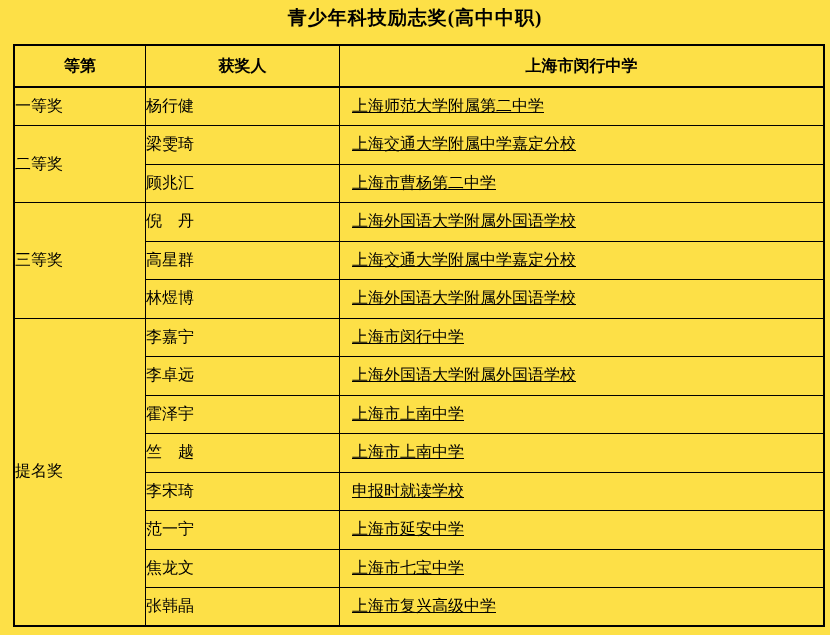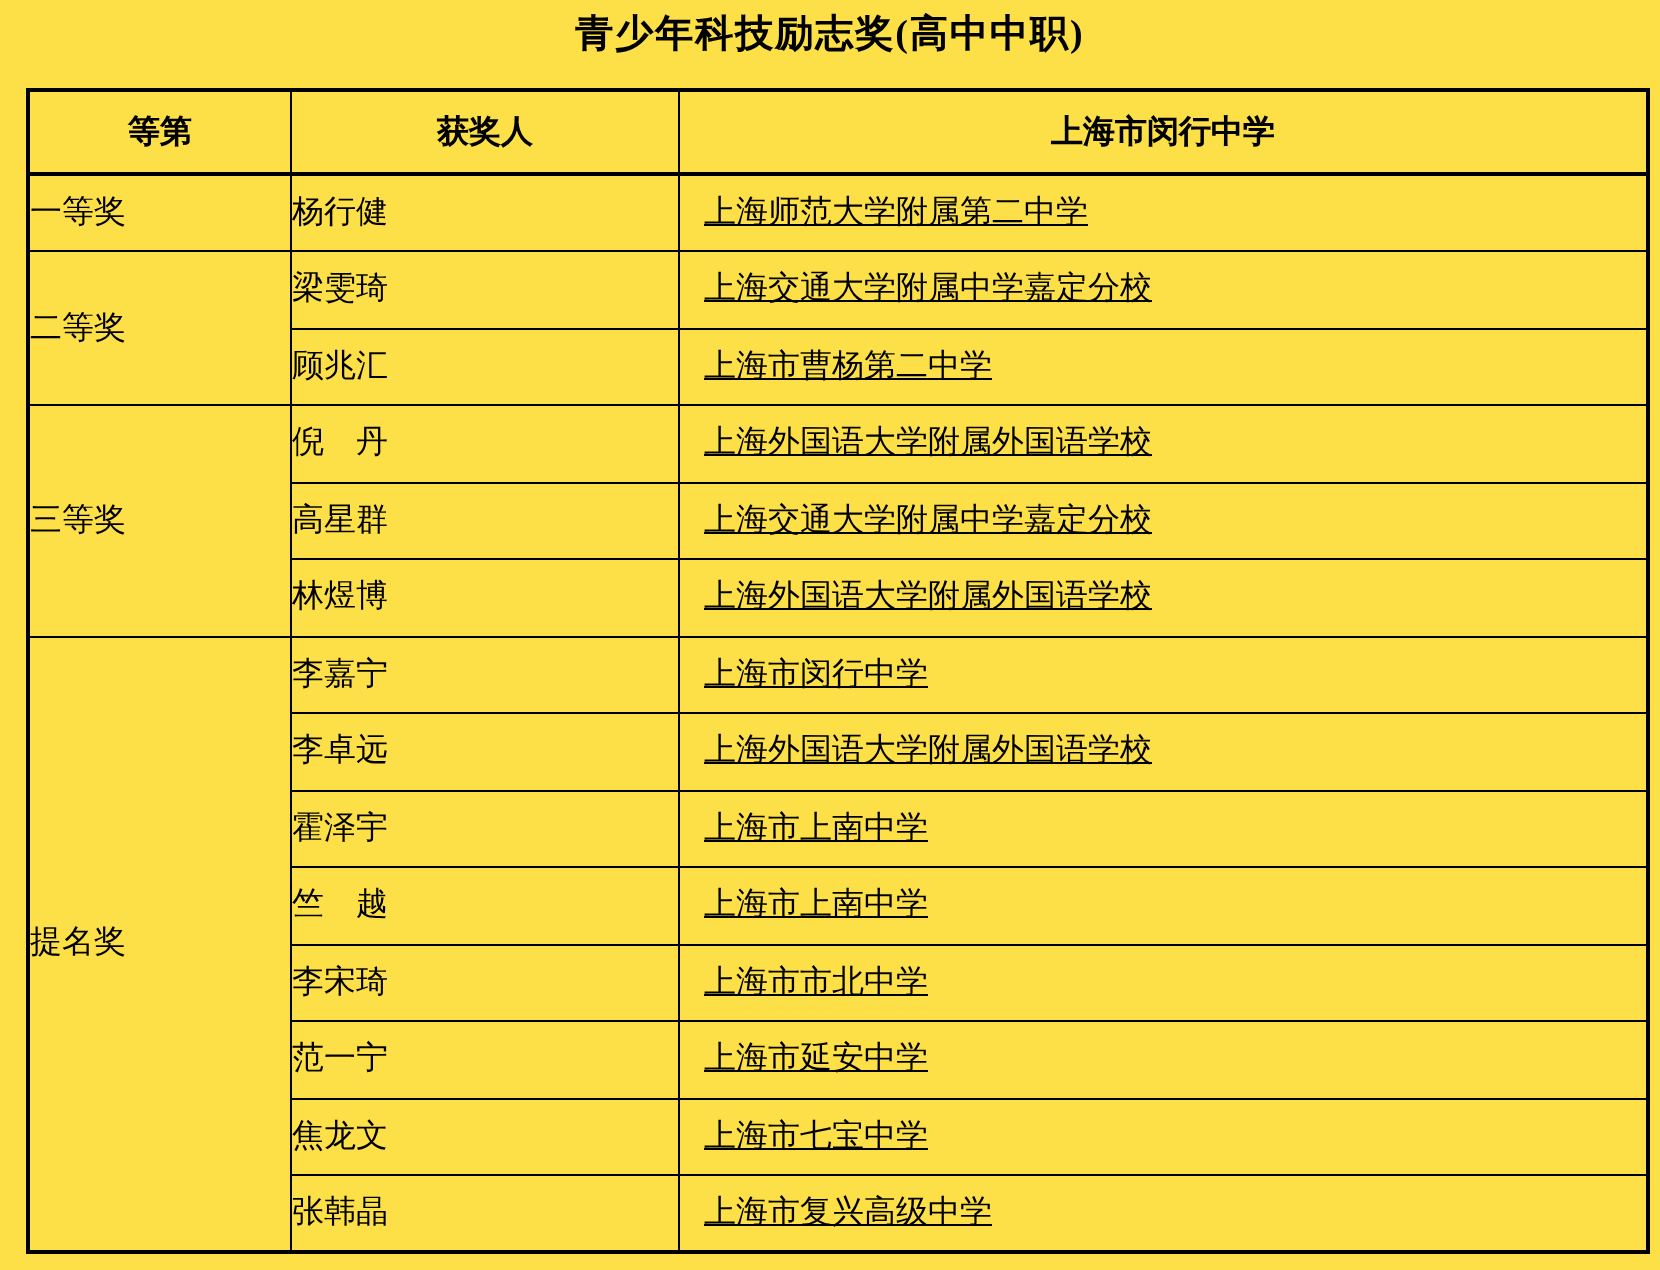--- a/index.html
+++ b/index.html
@@ -125,21 +125,21 @@
       <tr>
         <td class="name-cell">霍泽宇</td>
         <td class="school-cell">上海市上南中学</td>
       </tr>
       <tr>
         <td class="name-cell">竺　越</td>
         <td class="school-cell">上海市上南中学</td>
       </tr>
       <tr>
         <td class="name-cell">李宋琦</td>
-        <td class="school-cell">上海市市北中学</td>
+        <td class="school-cell">申报时就读学校</td>
       </tr>
       <tr>
         <td class="name-cell">范一宁</td>
         <td class="school-cell">上海市延安中学</td>
       </tr>
       <tr>
         <td class="name-cell">焦龙文</td>
         <td class="school-cell">上海市七宝中学</td>
       </tr>
       <tr>

